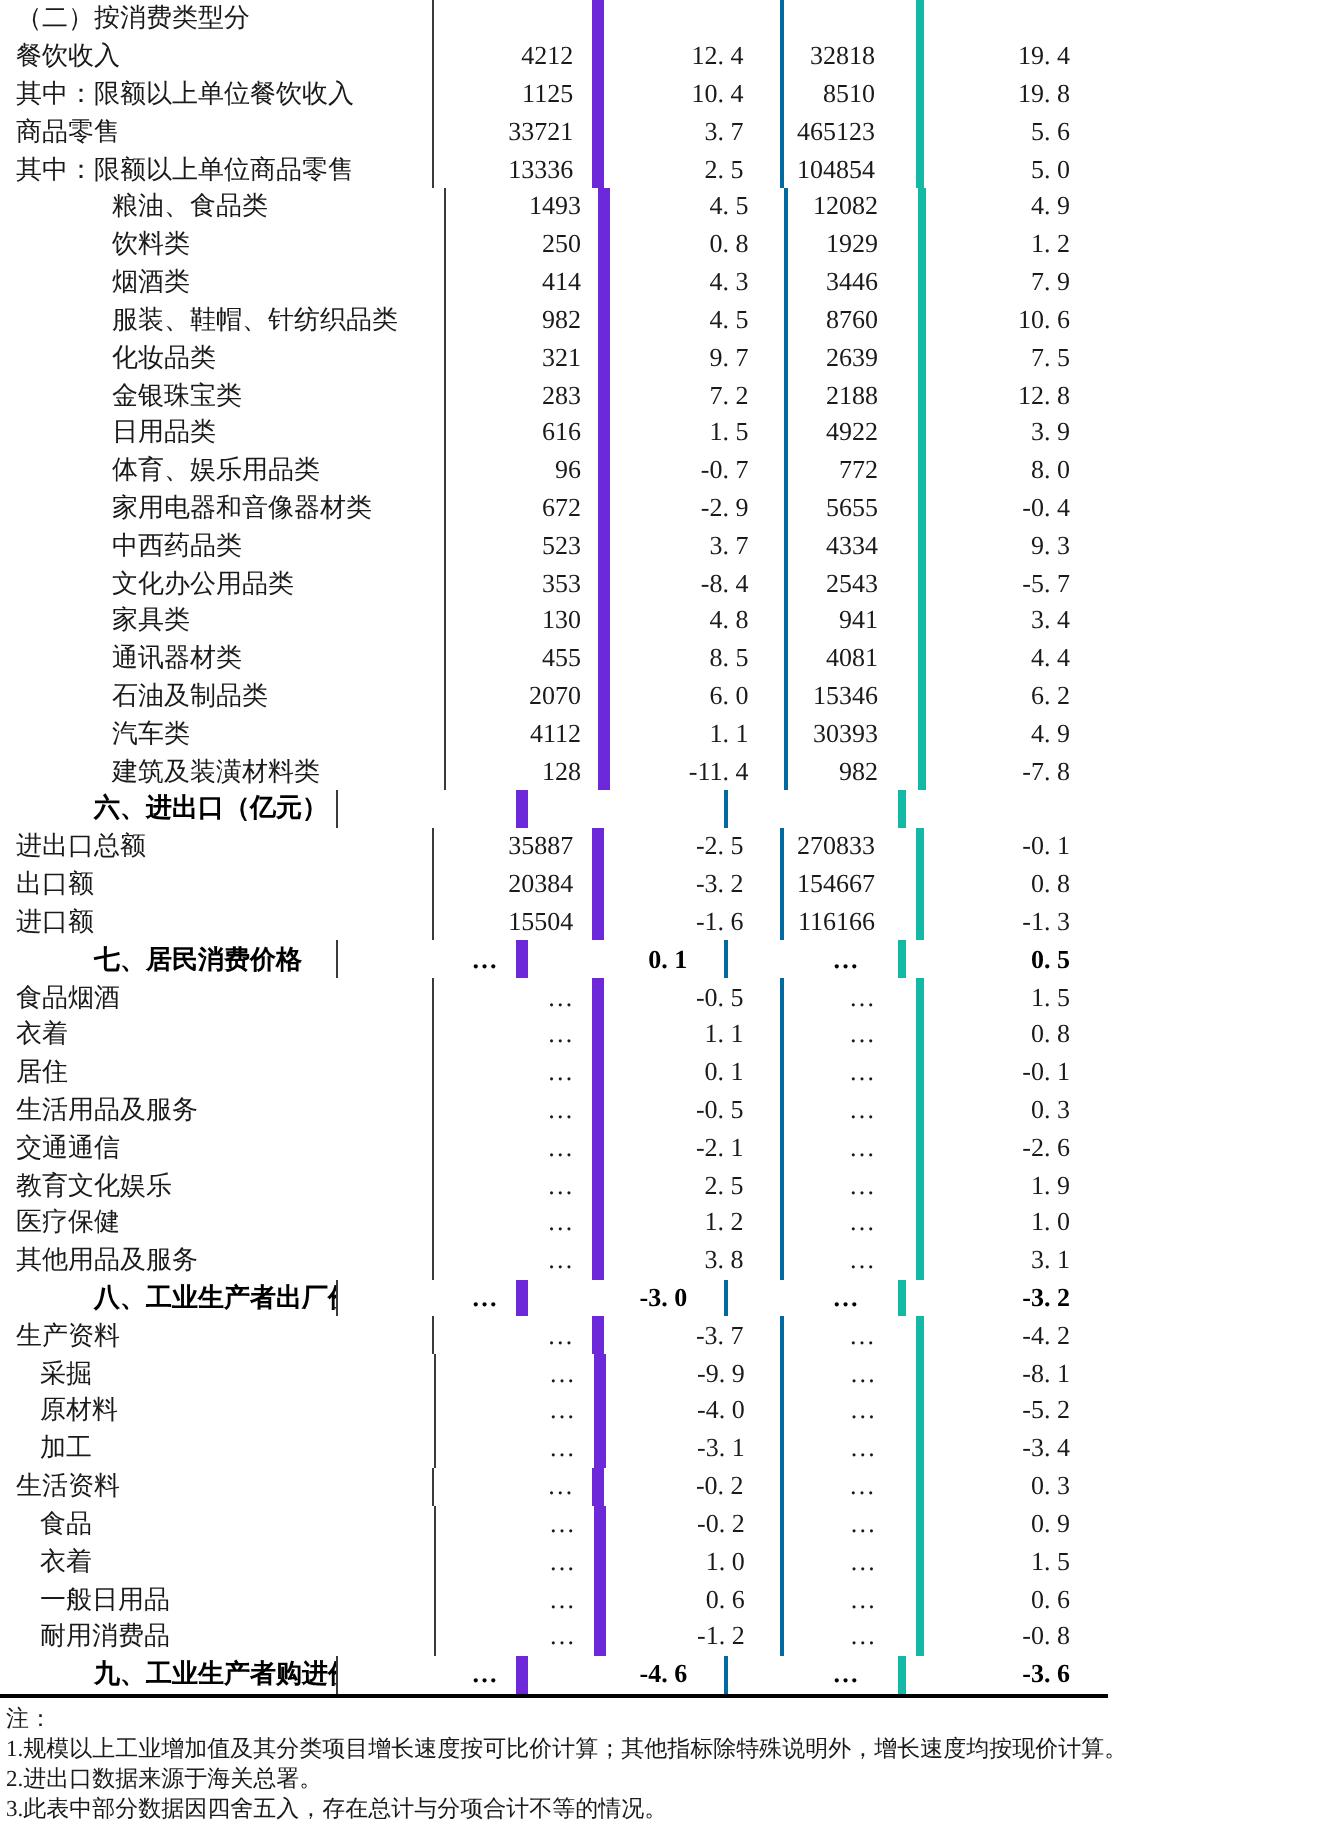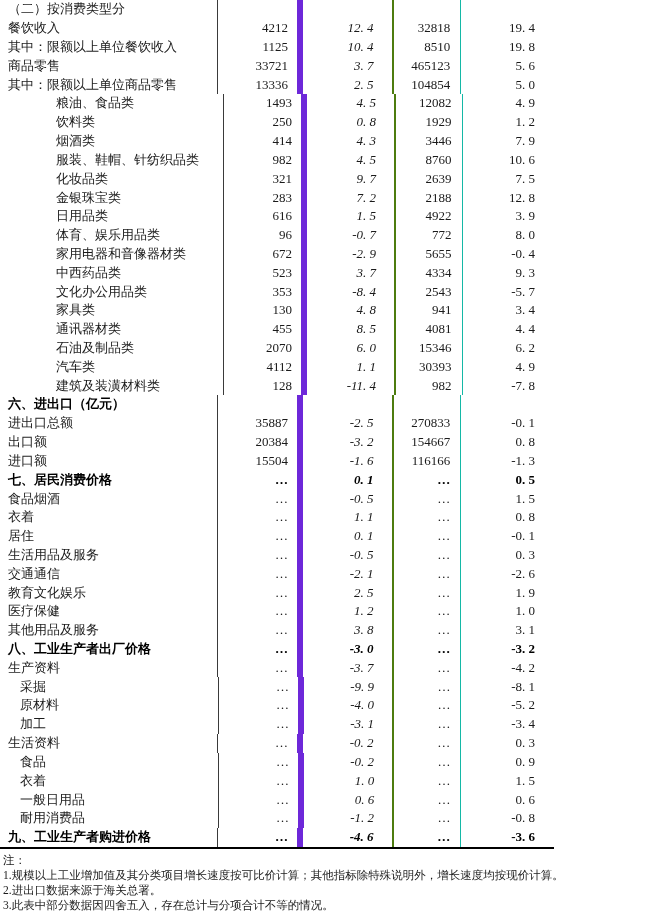--- a/index.html
+++ b/index.html
@@ -38,39 +38,39 @@
     justify-content: flex-start;
   }
   .cell.c1 {
     width: 100px;
     border-right: 6px solid #6d28d9;
     justify-content: flex-end;
     padding-right: 9px;
   }
   .cell.c2 {
     width: 106px;
-    border-right: 2px solid #4d7c0f;
+    border-right: 2px solid #0369a1;
     justify-content: flex-end;
     padding-right: 18px;
-    font-style: italic;
   }
   .cell.c3 {
     width: 80px;
-    border-right: 1px solid #14b8a6;
+    border-right: 4px solid #14b8a6;
     justify-content: flex-end;
-    padding-right: 10px;
+    padding-right: 20px;
   }
   .cell.c4 {
     width: 109px;
     justify-content: flex-end;
     padding-right: 19px;
   }
   .row.bold .cell {
     font-weight: bold;
     color: #000;
+    margin-left: 39px;
   }
   .row.indent-1 .cell.label { padding-left: 20px; }
   .row.indent-2 .cell.label { padding-left: 56px; }
   .notes {
     padding: 4px 2px 0 3px;
     font-size: 11.5px;
     line-height: 15px;
     color: #1a1a1a;
   }
   .note-title { height: 15px; }

